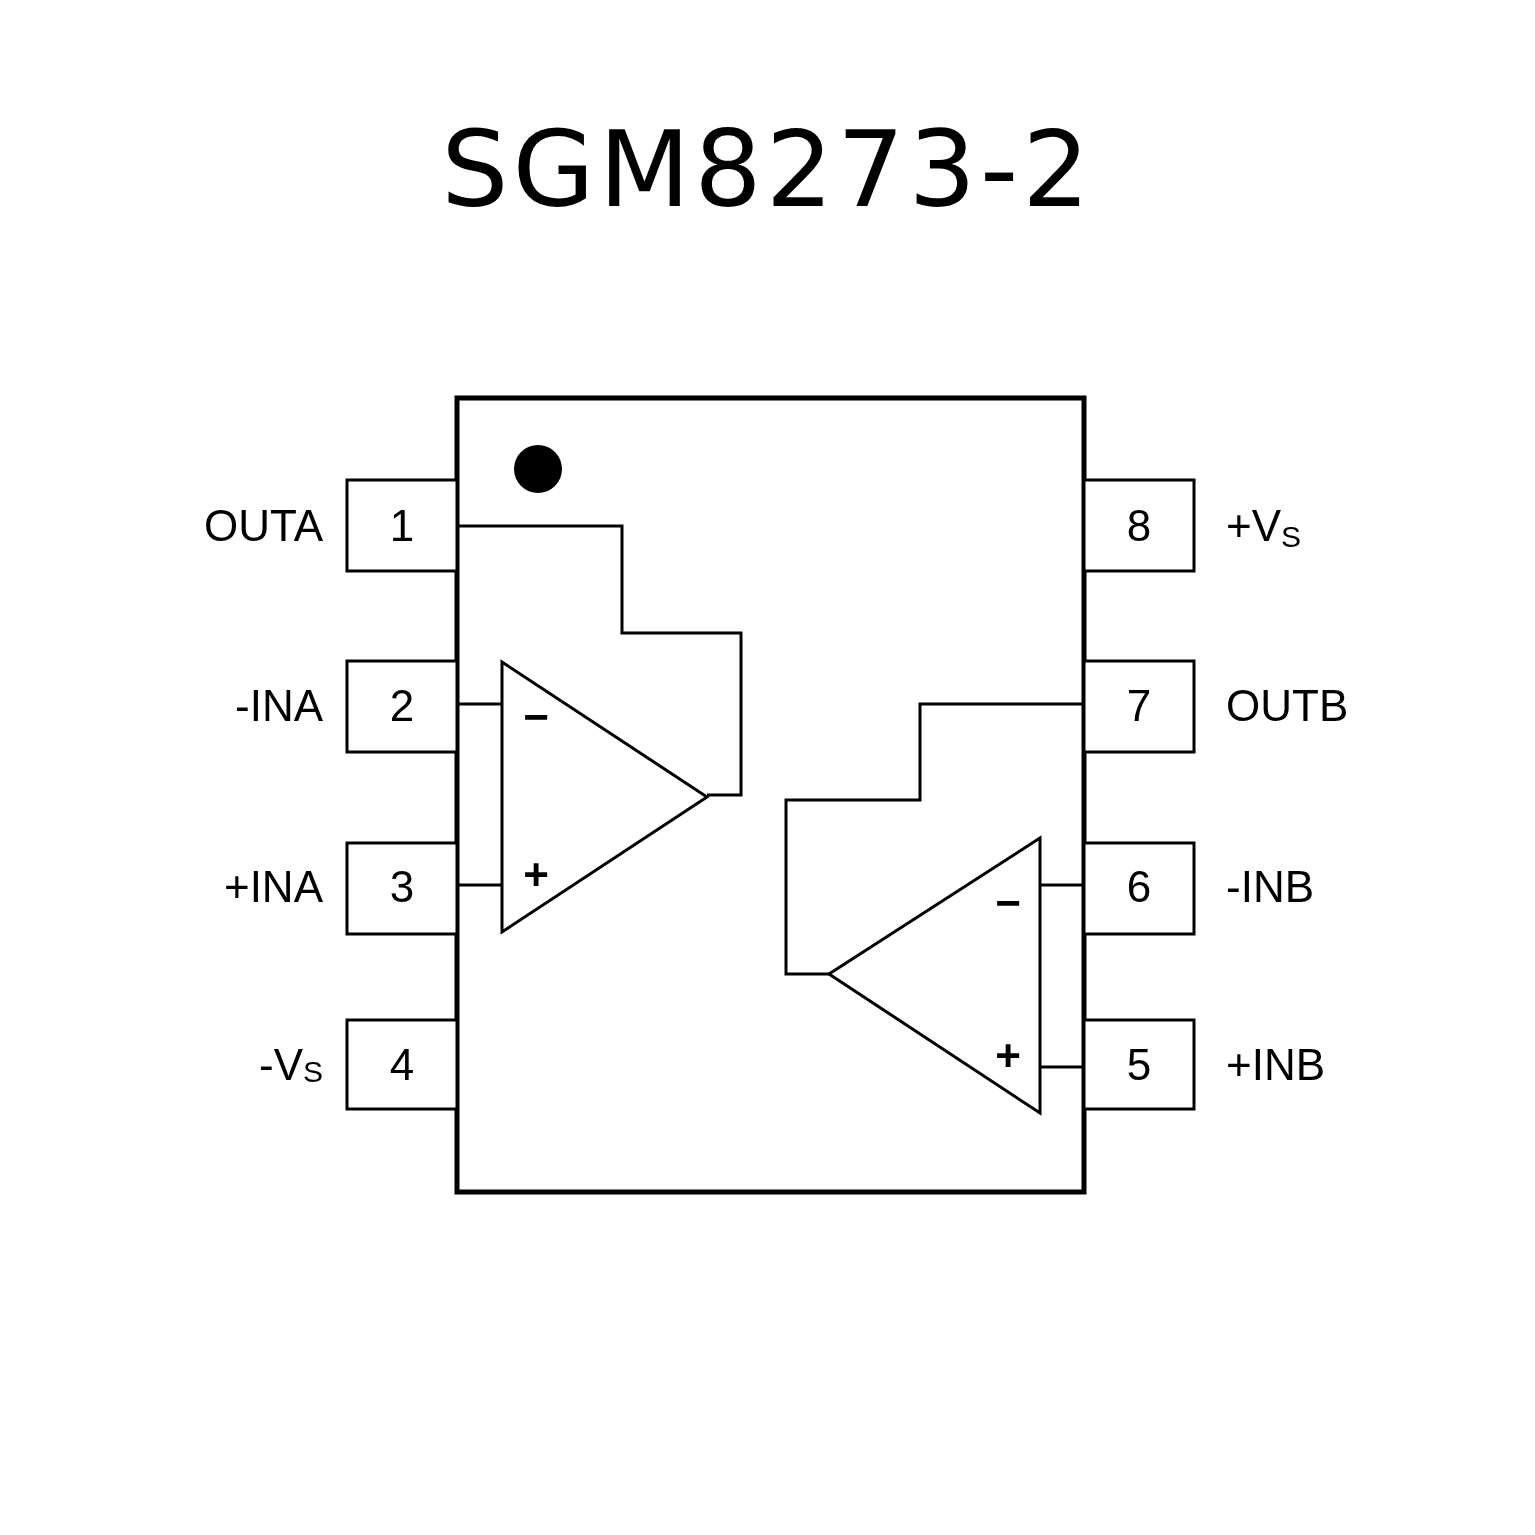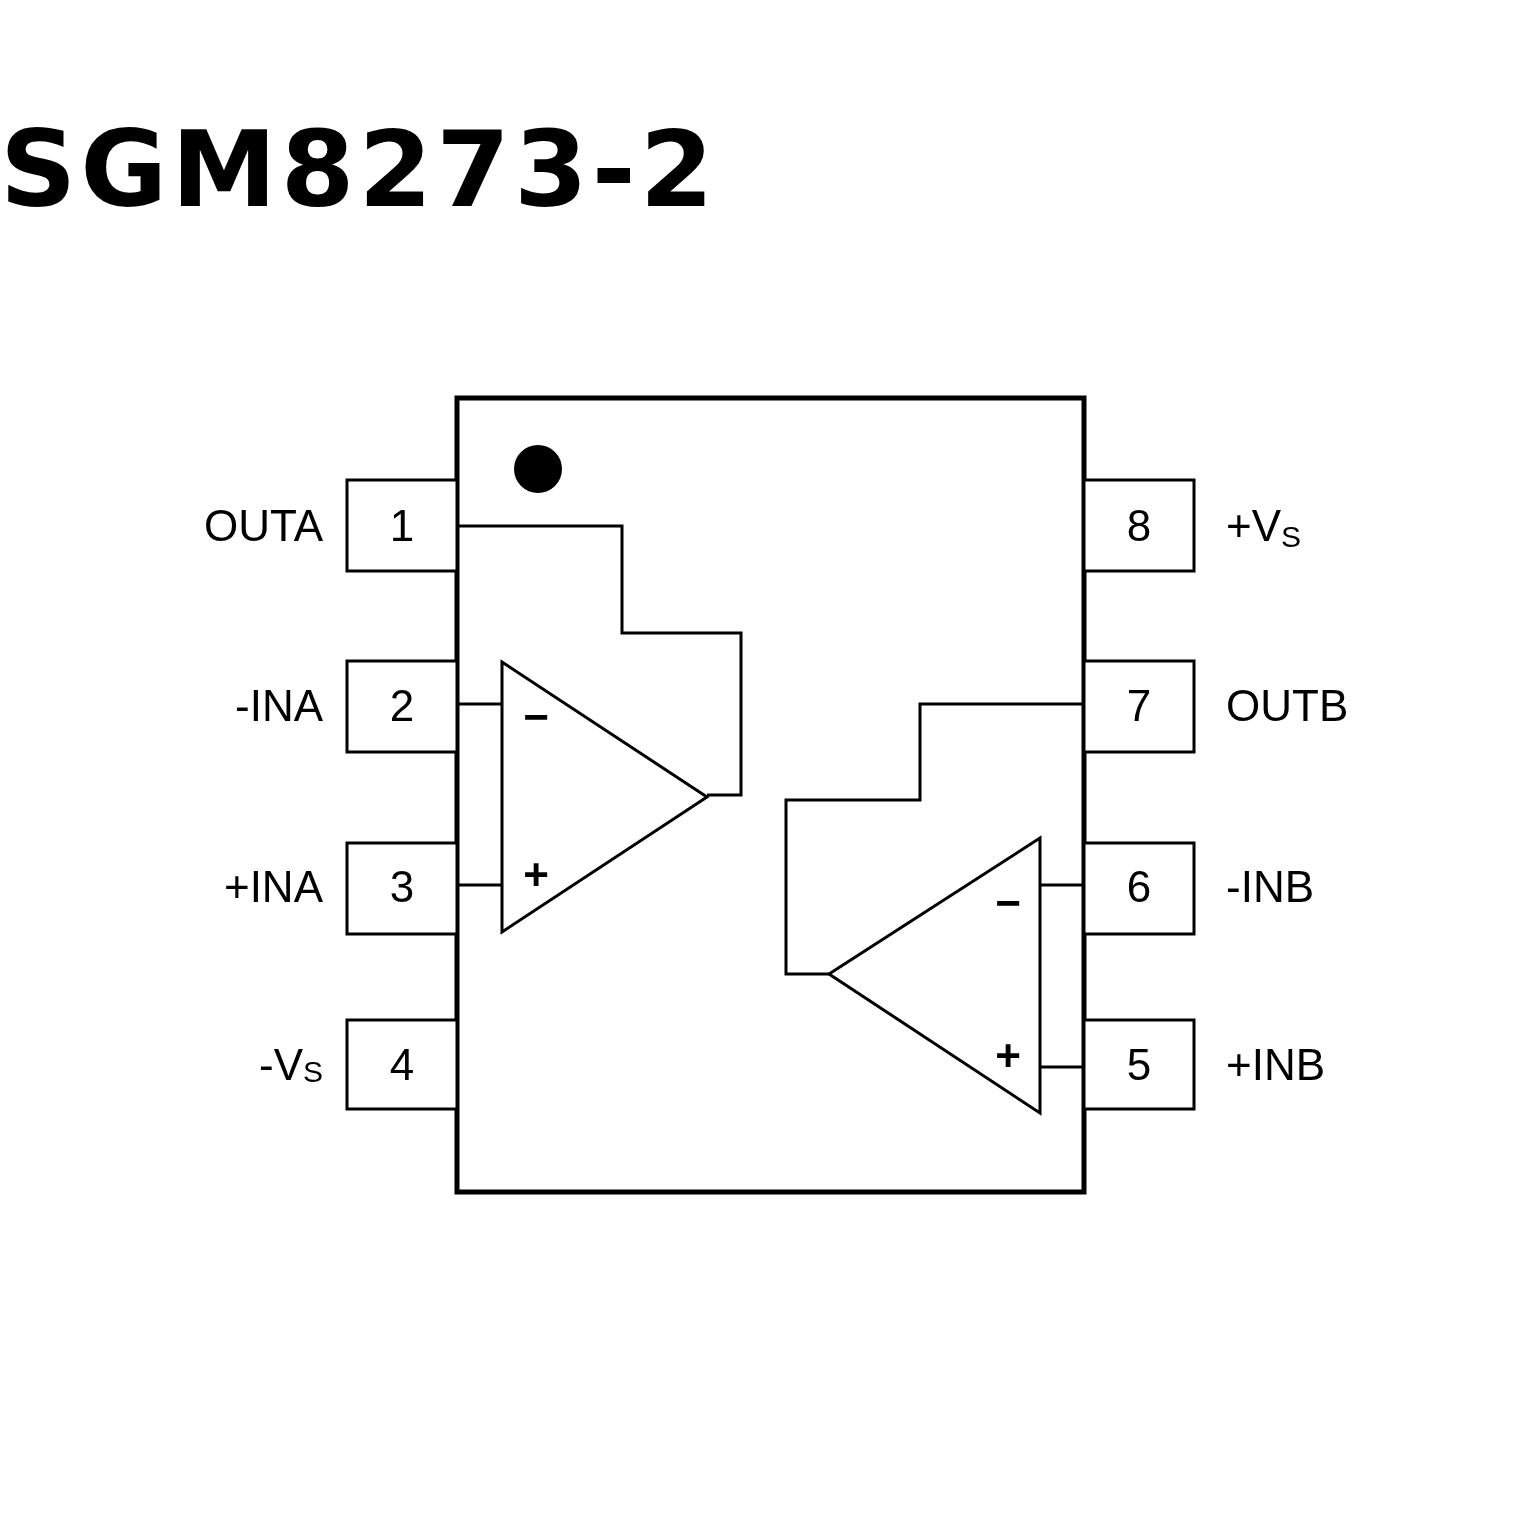--- a/index.html
+++ b/index.html
@@ -1,19 +1,19 @@
 <!DOCTYPE html>
 <html><head>
 <meta charset="utf-8">
 <style>
   html, body { margin: 0; padding: 0; background: #ffffff; }
   body { width: 1535px; height: 1535px; position: relative; overflow: hidden; }
   #title {
-    position: absolute; left: 0; top: 100px; width: 1535px; 
-    font-family: "DejaVu Sans", sans-serif; font-weight: bold; font-size: 106px;
+    position: absolute; left: 0; top: 100px; width: 1535px; text-align: center;
+    font-family: "DejaVu Sans", sans-serif; font-weight: normal; font-size: 106px;
     letter-spacing: 4px; color: #000000; line-height: 140px;
   }
   svg { position: absolute; left: 0; top: 0; }
   .lbl { font-family: "Liberation Sans", sans-serif; font-size: 44px; fill: #000000; }
   .num { font-family: "Liberation Sans", sans-serif; font-size: 44px; fill: #000000; }
   .sub { font-size: 30px; }
   .sign { font-family: "Liberation Sans", sans-serif; font-size: 44px; font-weight: bold; fill: #000000; }
 </style>
 </head>
 <body>

